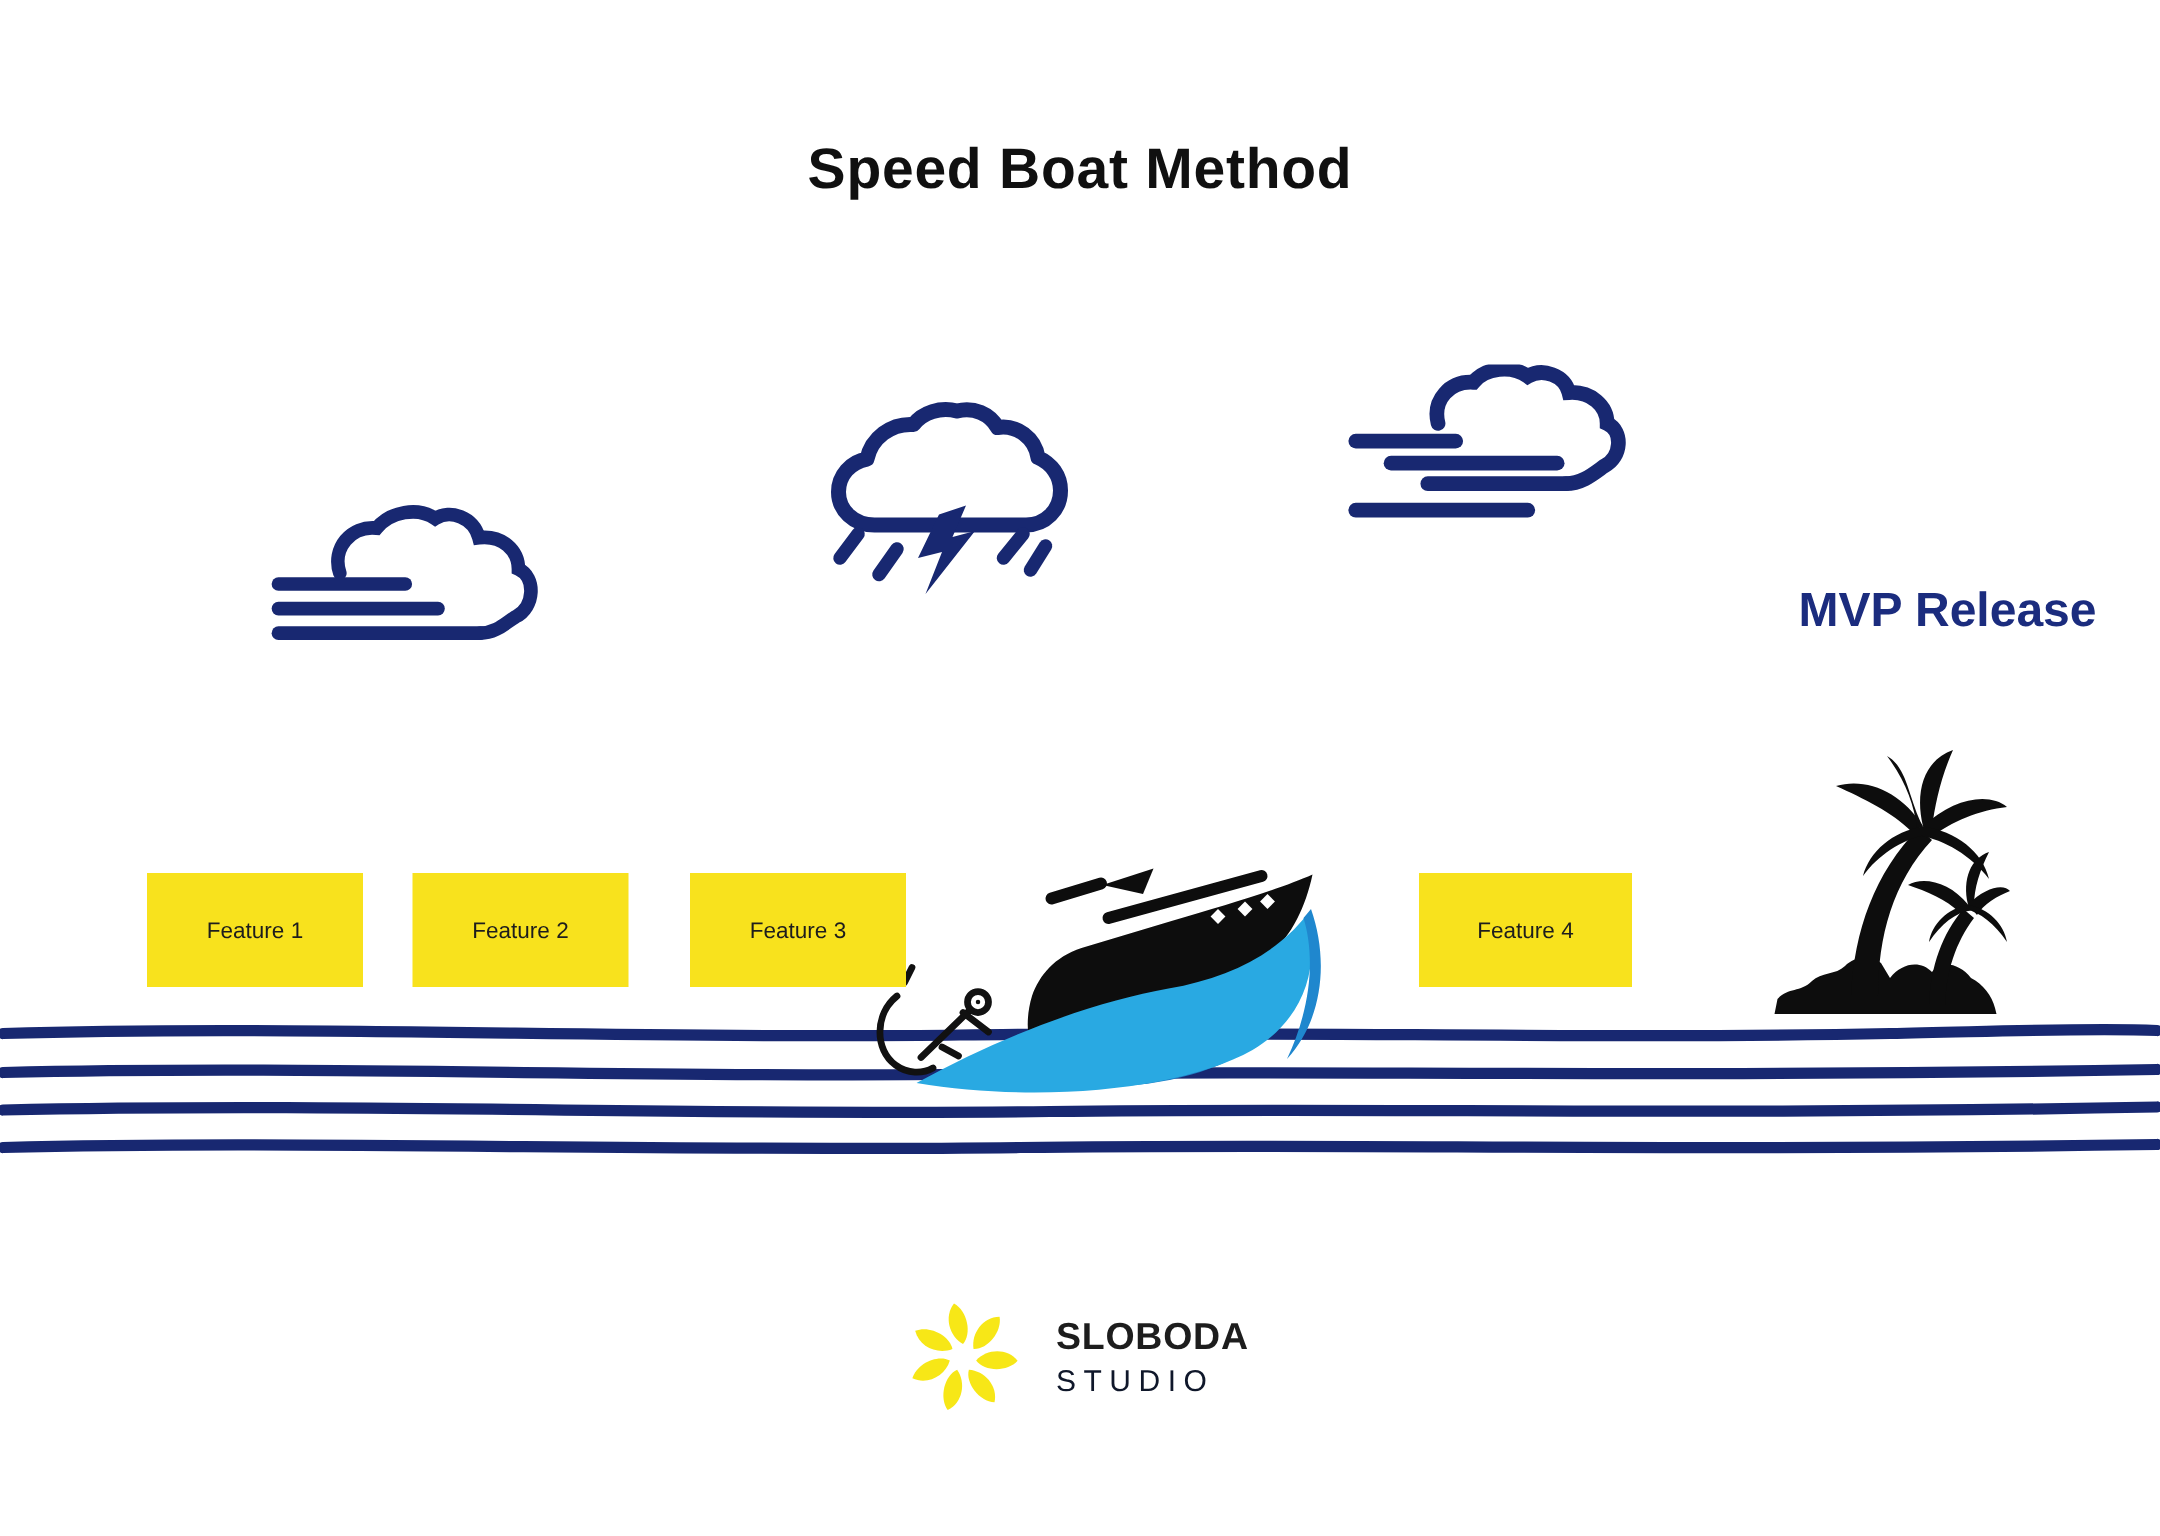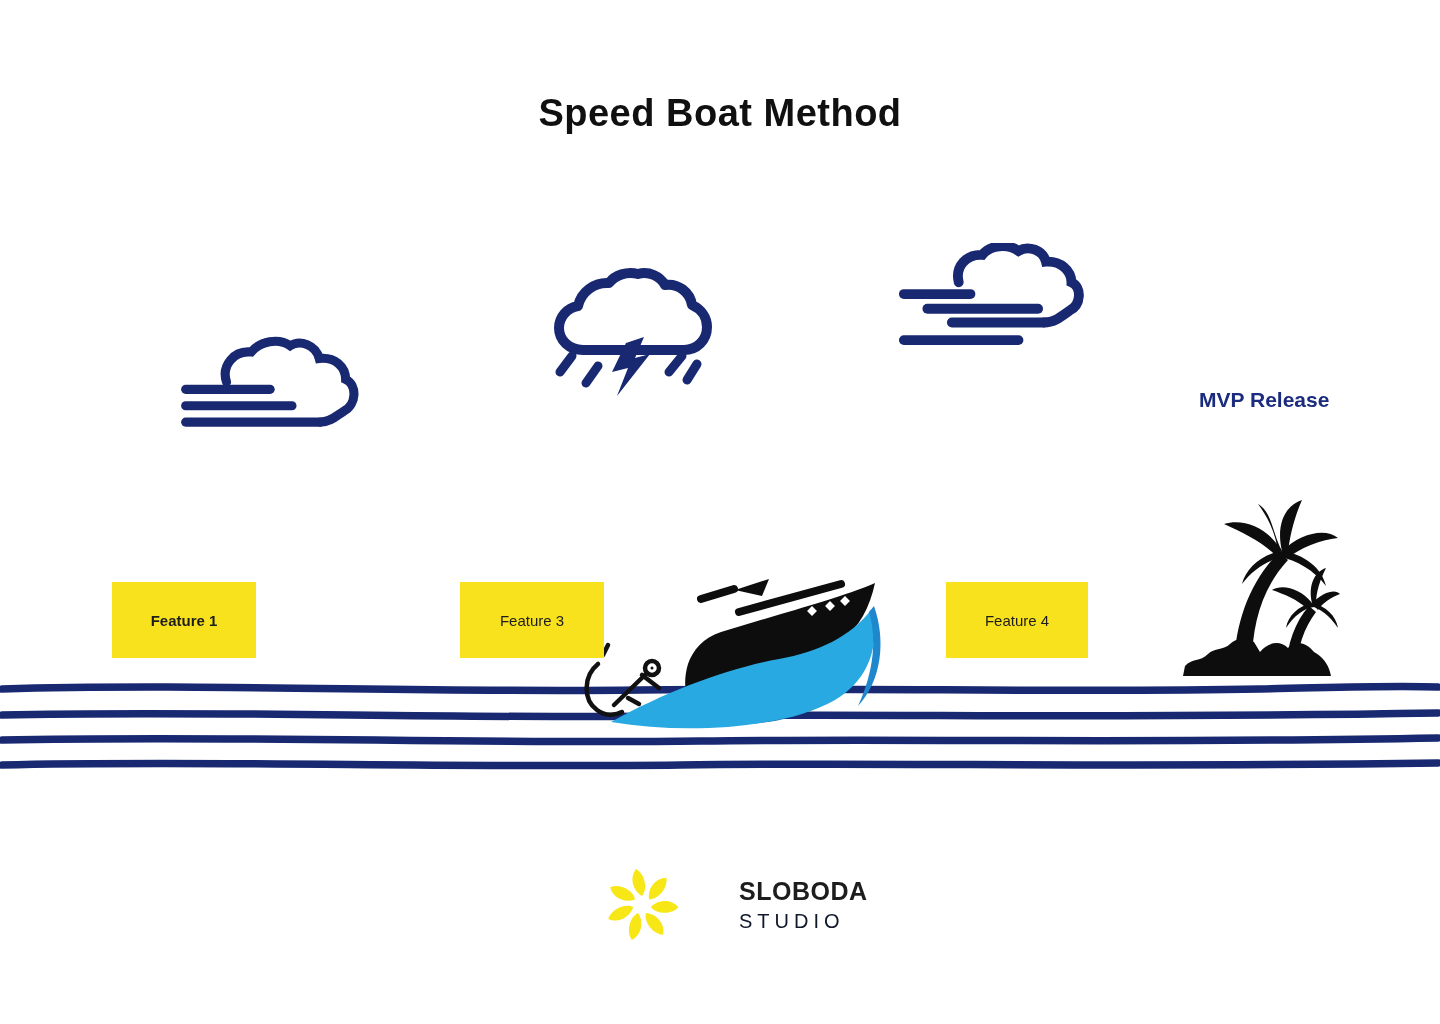--- a/index.html
+++ b/index.html
@@ -24,21 +24,21 @@
     letter-spacing: 0.5px;
   }
   .cloud { position: absolute; }
   .cloud-left   { left: 176px; top: 333px; width: 192px; height: 100px; }
   .cloud-storm  { left: 538px; top: 266px; width: 180px; height: 130px; }
   .cloud-right  { left: 896px; top: 243px; width: 196px; height: 108px; }
   .mvp-label {
     position: absolute;
     left: 1199px;
     top: 388px;
-    font-size: 21px;
+    font-size: 32px;
     font-weight: 700;
     color: #1B2C7E;
   }
   .water {
     position: absolute;
     left: 0;
     top: 655px;
     width: 1440px;
     height: 118px;
   }
@@ -62,33 +62,33 @@
     height: 76px;
     width: 144px;
     background: #F8E21D;
     display: flex;
     align-items: center;
     justify-content: center;
     font-size: 15px;
     font-weight: 500;
     color: #1d1d1d;
   }
-  .feature-1 { left: 112px; font-weight: bold; }
+  .feature-1 { left: 98px; }
   .feature-2 { left: 275px; }
   .feature-3 { left: 440px; margin-left: 20px; }
   .feature-4 { left: 946px; width: 142px; }
   .logo {
     position: absolute;
     left: 604px;
     top: 858px;
     display: flex;
     align-items: center;
     gap: 22px;
   }
-  .logo-text { display: flex; flex-direction: column; margin-left: 35px; }
+  .logo-text { display: flex; flex-direction: column; }
   .logo-name {
     font-size: 25px;
     font-weight: 700;
     color: #1d1d1d;
     letter-spacing: 0.5px;
   }
   .logo-subtitle {
     font-size: 20px;
     font-weight: 400;
     color: #0f172a;
@@ -187,20 +187,21 @@
       <circle cx="69" cy="110" r="1.5" fill="#111111" stroke="none"></circle>
       <path d="M64,115 L31,147"></path>
       <path d="M59,117 L76,130"></path>
       <path d="M15,106 C0,118 0,142 14,152 C22,158 32,158 39,154"></path>
       <path d="M45,140 L56,146"></path>
       <path d="M20,97 L25,87"></path>
     </g>
   </svg>
 
   <div class="feature-box feature-1">Feature 1</div>
+  <div class="feature-box feature-2">Feature 2</div>
   <div class="feature-box feature-3">Feature 3</div>
   <div class="feature-box feature-4">Feature 4</div>
 
   <div class="logo">
     <svg width="78" height="94" viewBox="0 0 78 94">
       <g fill="#F7E717">
         <path d="M9,0 C14,-9 27,-13 36,-6 C31,3 16,6 9,0 Z" transform="translate(38,47) rotate(-90)"></path>
         <path d="M9,0 C14,-9 27,-13 36,-6 C31,3 16,6 9,0 Z" transform="translate(38,47) rotate(-38.6)"></path>
         <path d="M9,0 C14,-9 27,-13 36,-6 C31,3 16,6 9,0 Z" transform="translate(38,47) rotate(12.9)"></path>
         <path d="M9,0 C14,-9 27,-13 36,-6 C31,3 16,6 9,0 Z" transform="translate(38,47) rotate(64.3)"></path>

